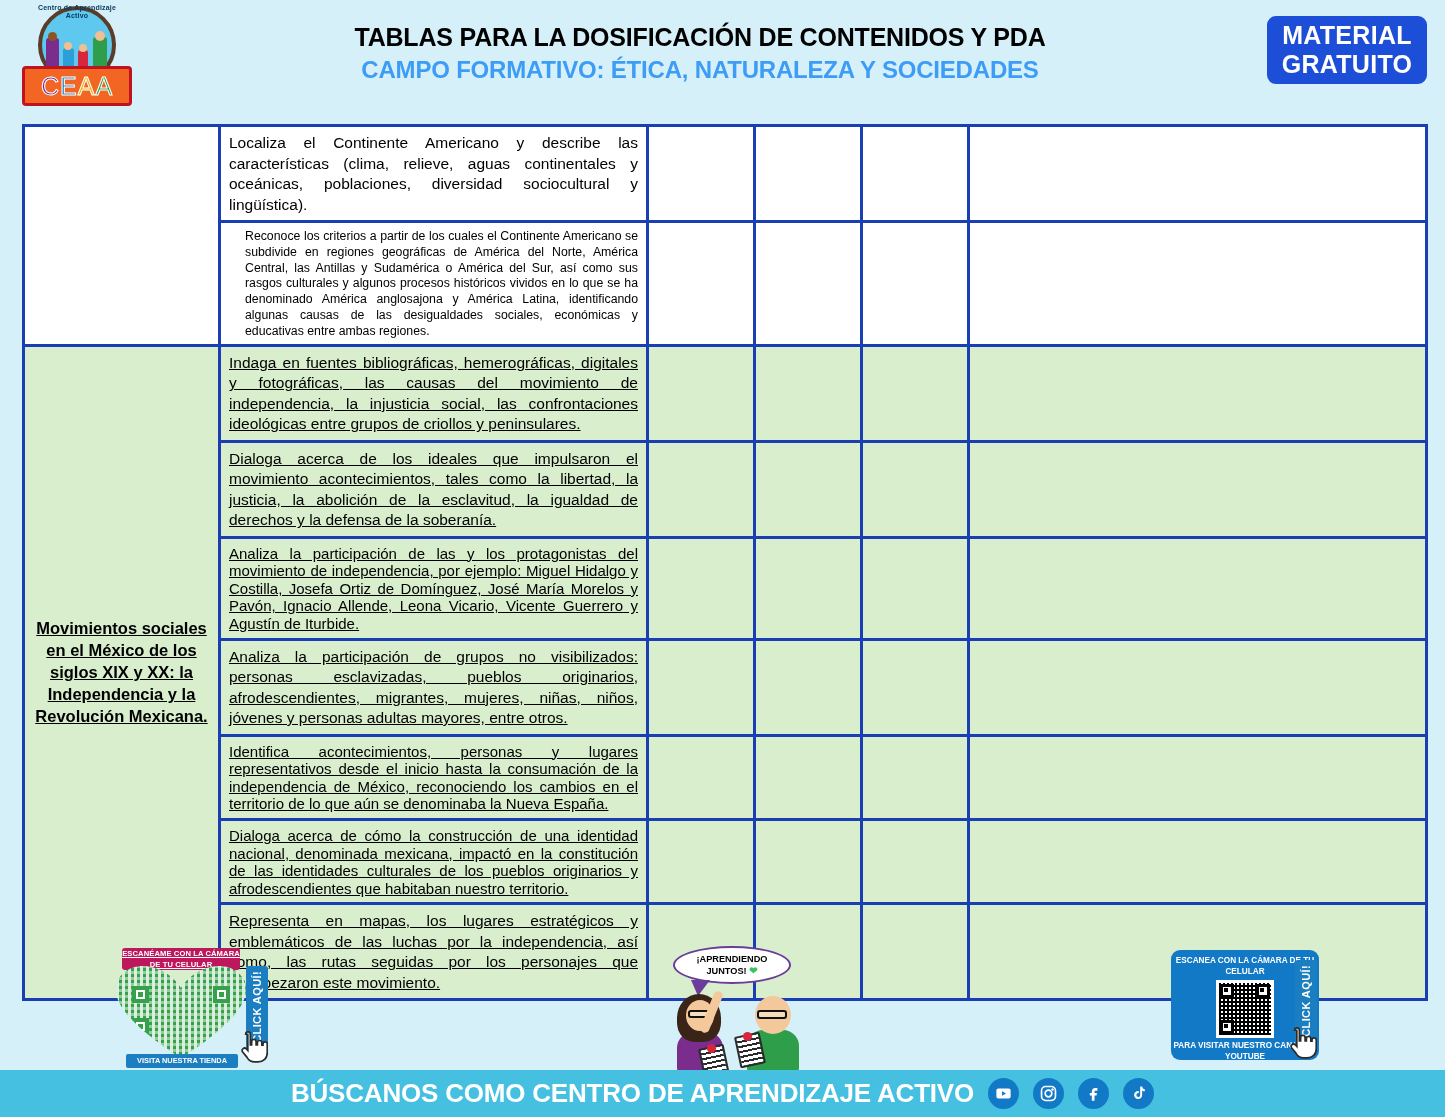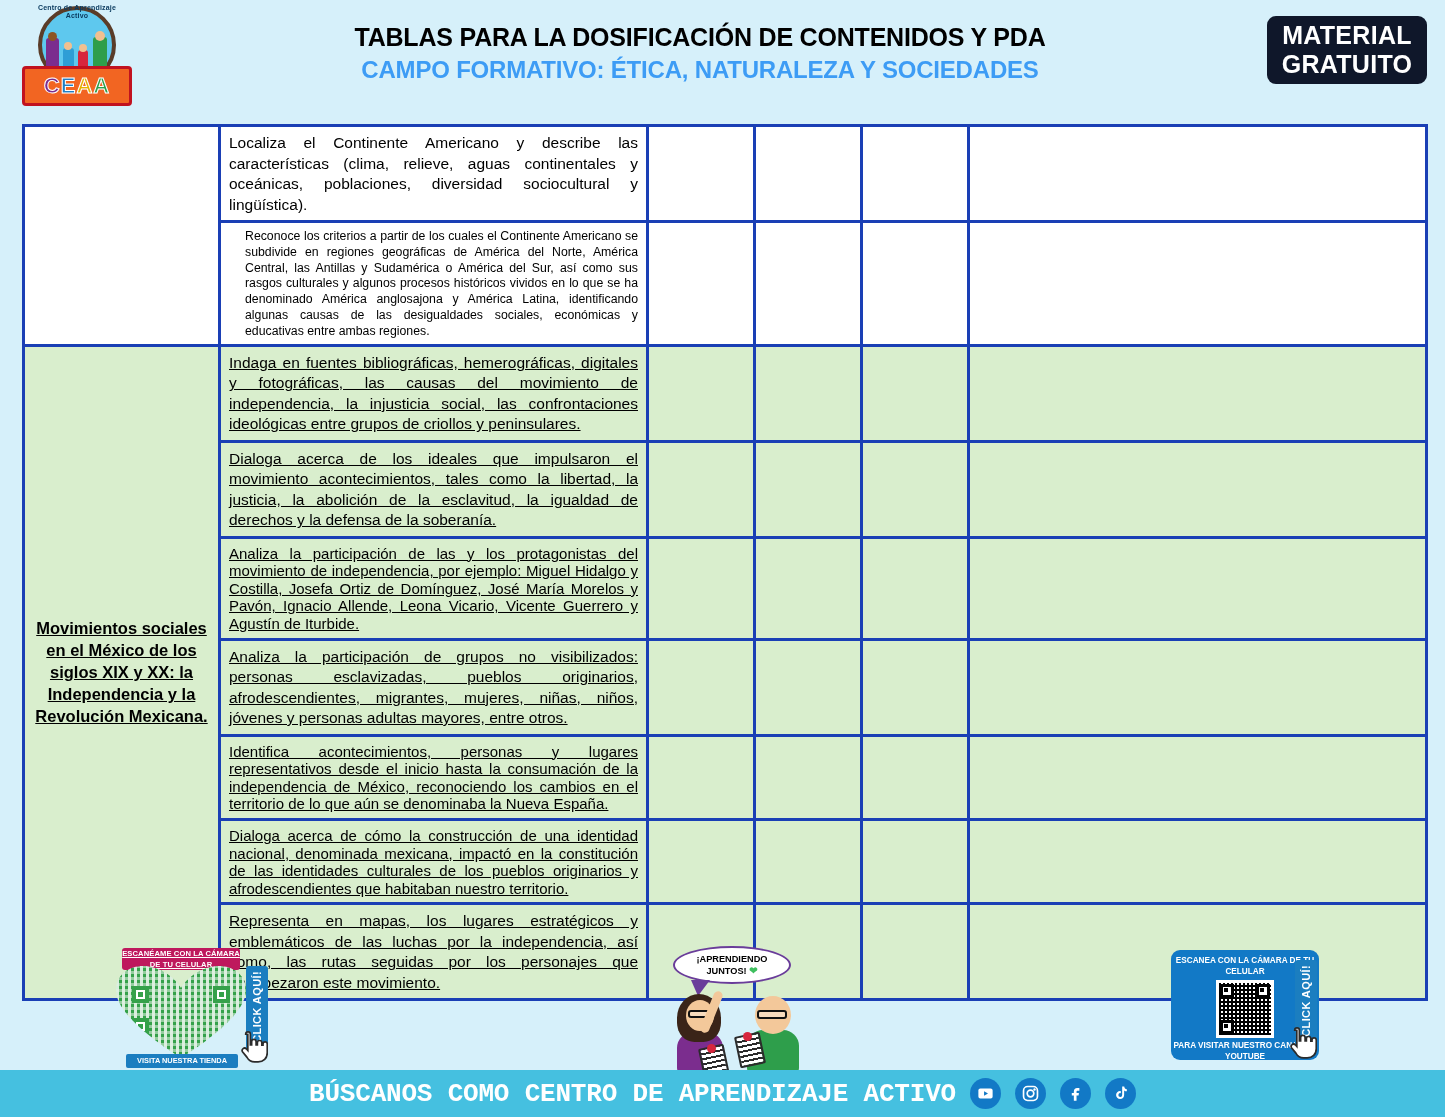--- a/index.html
+++ b/index.html
@@ -46,21 +46,21 @@
   .logo-ribbon {
     position: absolute; left: 4px; top: 62px;
     width: 110px; height: 40px;
     background: #f26522;
     border: 3px solid #c1121f;
     border-radius: 4px;
     clip-path: polygon(0 0,100% 0,100% 100%,0 100%);
     display: flex; align-items: center; justify-content: center;
   }
   .logo-ceaa {
-    font-size: 22px; font-weight: bold;
+    font-size: 25px; font-weight: normal;
     letter-spacing: 1px;
     text-align: right;
     -webkit-text-stroke: 1px #fff;
   }
   .logo-ceaa span:nth-child(1){ color:#7b2d8e; }
   .logo-ceaa span:nth-child(2){ color:#1f7ec4; }
   .logo-ceaa span:nth-child(3){ color:#e8b000; }
   .logo-ceaa span:nth-child(4){ color:#2e9e4b; }
 
   #title-block {
@@ -72,21 +72,21 @@
     letter-spacing: -.2px; line-height: 30px;
   }
   .title-line-3 {
     font-size: 24px; font-weight: bold; color: #3d9cf5;
     line-height: 32px; letter-spacing: -.2px;
     margin-top: 2px;
   }
   #material-badge {
     position: absolute; right: 18px; top: 16px;
     width: 160px; height: 68px;
-    background: #0f172a;
+    background: #1d4ed8;
     border-radius: 9px;
     display: flex; flex-direction: column;
     align-items: center; justify-content: center;
     color: #fff; font-weight: bold; font-size: 25px;
     line-height: 29px; letter-spacing: .3px;
   }
 
   
   #table-wrap {
     position: absolute; left: 22px; top: 124px;
@@ -252,21 +252,20 @@
   .qr-f i { display:block;width:4px;height:4px;background:#000;margin:1px; }
   .qr-box-bot { font-size: 8.2px; font-weight: bold; line-height: 10.6px; padding-top: 1px; }
 
   
   #bottom-bar {
     position: absolute; left: 0; bottom: 0;
     width: 1445px; height: 47px;
     background: #45c0e0;
     display: flex; align-items: center; justify-content: center;
     gap: 14px;
-    font-family: Liberation Mono, monospace;
   }
   #bottom-text {
     color: #fff; font-size: 26px; font-weight: bold;
     letter-spacing: -.2px;
   }
   .social {
     width: 31px; height: 31px; border-radius: 50%;
     background: #1279c6;
     display: inline-flex; align-items: center; justify-content: center;
     color: #fff;

